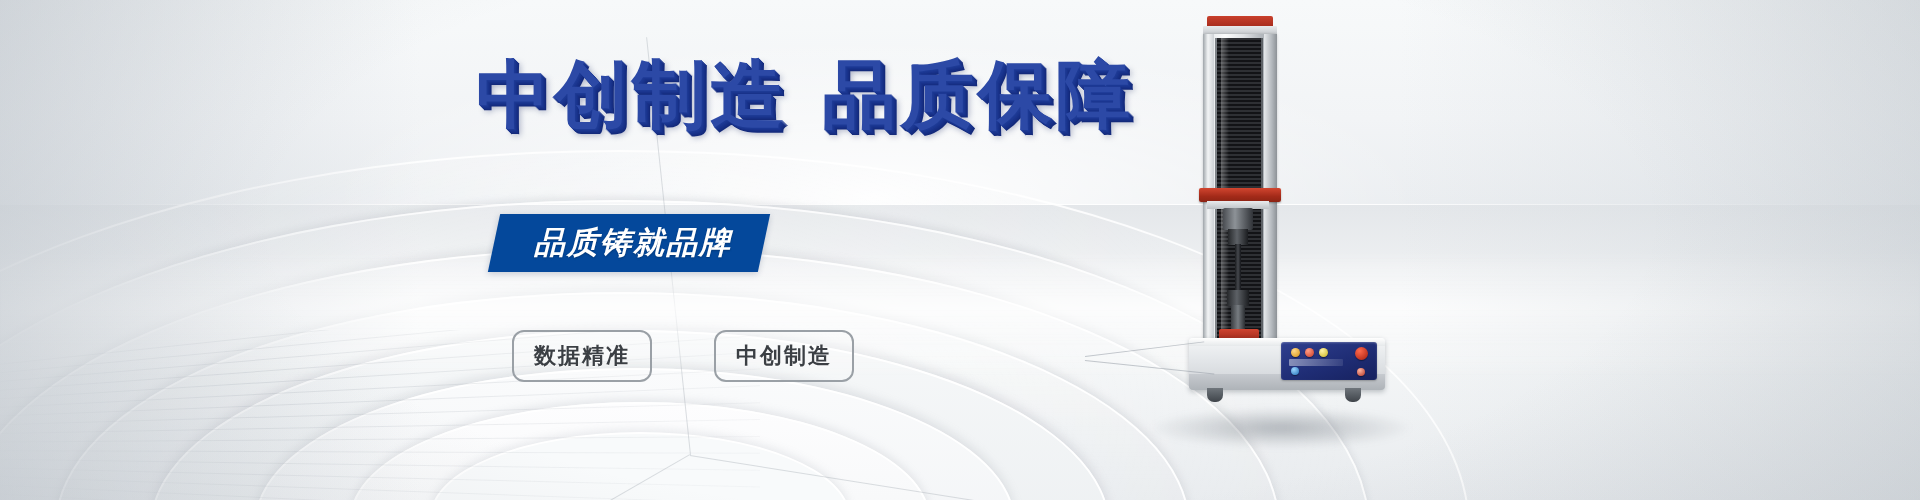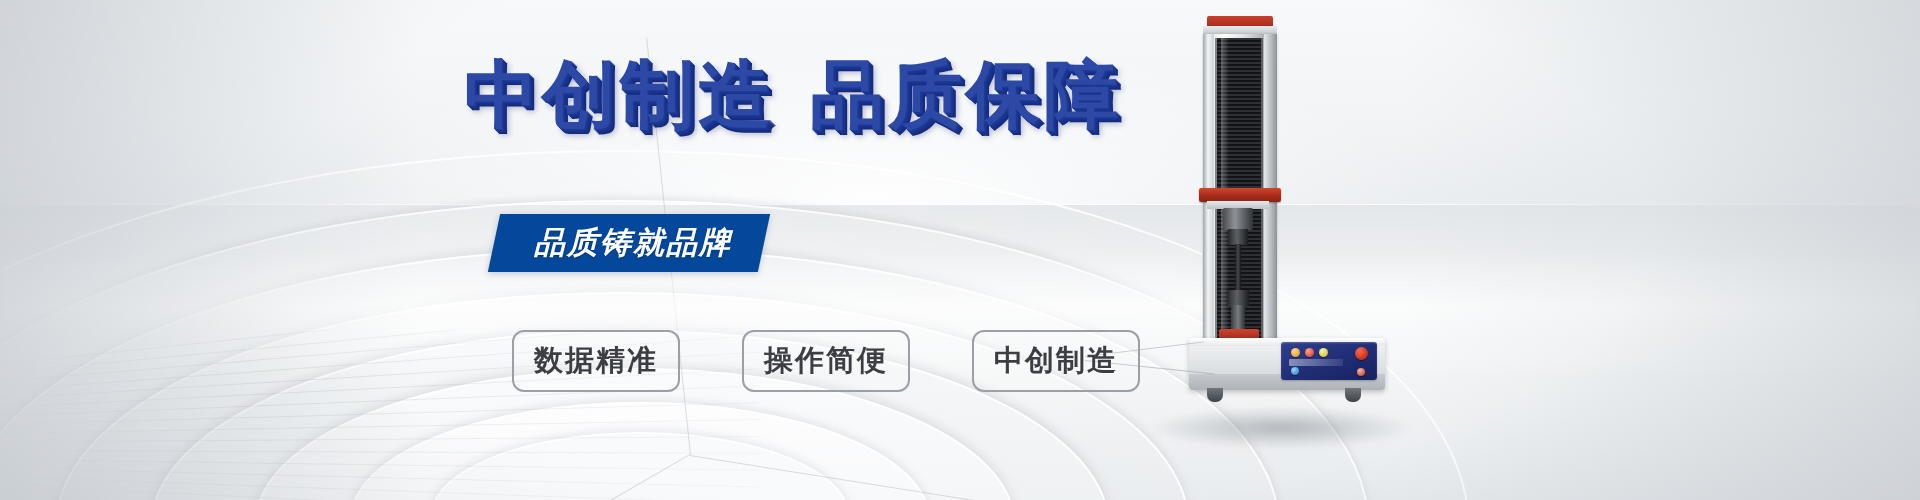--- a/index.html
+++ b/index.html
@@ -122,21 +122,21 @@
   }
   .vignette {
     position:absolute; inset:0;
     background:radial-gradient(ellipse 1250px 520px at 50% 45%, rgba(0,0,0,0) 55%, rgba(110,118,128,.16) 100%);
   }
 
   
   .content { position:absolute; left:0; top:0; width:1920px; height:500px; }
 
   .headline {
-    position:absolute; left:464px; top:57px;
+    position:absolute; left:476px; top:57px;
     font-size:74px; line-height:1; font-weight:700; letter-spacing:4px;
     color:#2c49a6;
     font-family:"DejaVu Sans","Liberation Sans",sans-serif;
     text-shadow:
       1px 1px 0 #1d3a95, 2px 2px 0 #1b3690, 3px 3px 0 #18328a,
       4px 4px 0 #162e83, 5px 5px 0 #142a7b,
       6px 6px 6px rgba(20,35,95,.35);
     white-space:nowrap;
   }
   .headline .gap { display:inline-block; width:34px; }
@@ -171,21 +171,21 @@
     white-space:nowrap;
   }
 
   .features {
     position:absolute; left:512px; top:330px;
     display:flex; gap:62px;
   }
   .pill {
     border:2px solid #9aa0a6; border-radius:12px;
     padding:9px 20px; background:rgba(255,255,255,.12);
-    font-size:29px; font-weight:700; color:#3b3f44; letter-spacing:2px;
+    font-size:22px; font-weight:700; color:#3b3f44; letter-spacing:2px;
     font-family:"DejaVu Sans","Liberation Sans",sans-serif;
     white-space:nowrap;
     text-shadow:0 1px 0 rgba(255,255,255,.75);
   }
 
   
   .machine { position:absolute; left:1185px; top:8px; width:200px; height:470px; }
 
   .m-shadow {
     position:absolute; left:-34px; top:400px; width:260px; height:40px;
@@ -417,18 +417,17 @@
       <div class="badge-blue">
         <span>品质铸就品牌</span>
       </div>
       <div class="badge-gray">
         <span>所有产品均符合国家标准</span>
       </div>
     </div>
 
     <div class="features">
       <div class="pill">数据精准</div>
-      <div class="pill">操作简便</div>
       <div class="pill">中创制造</div>
     </div>
 
   </div>
 </div>
 
 </body></html>

